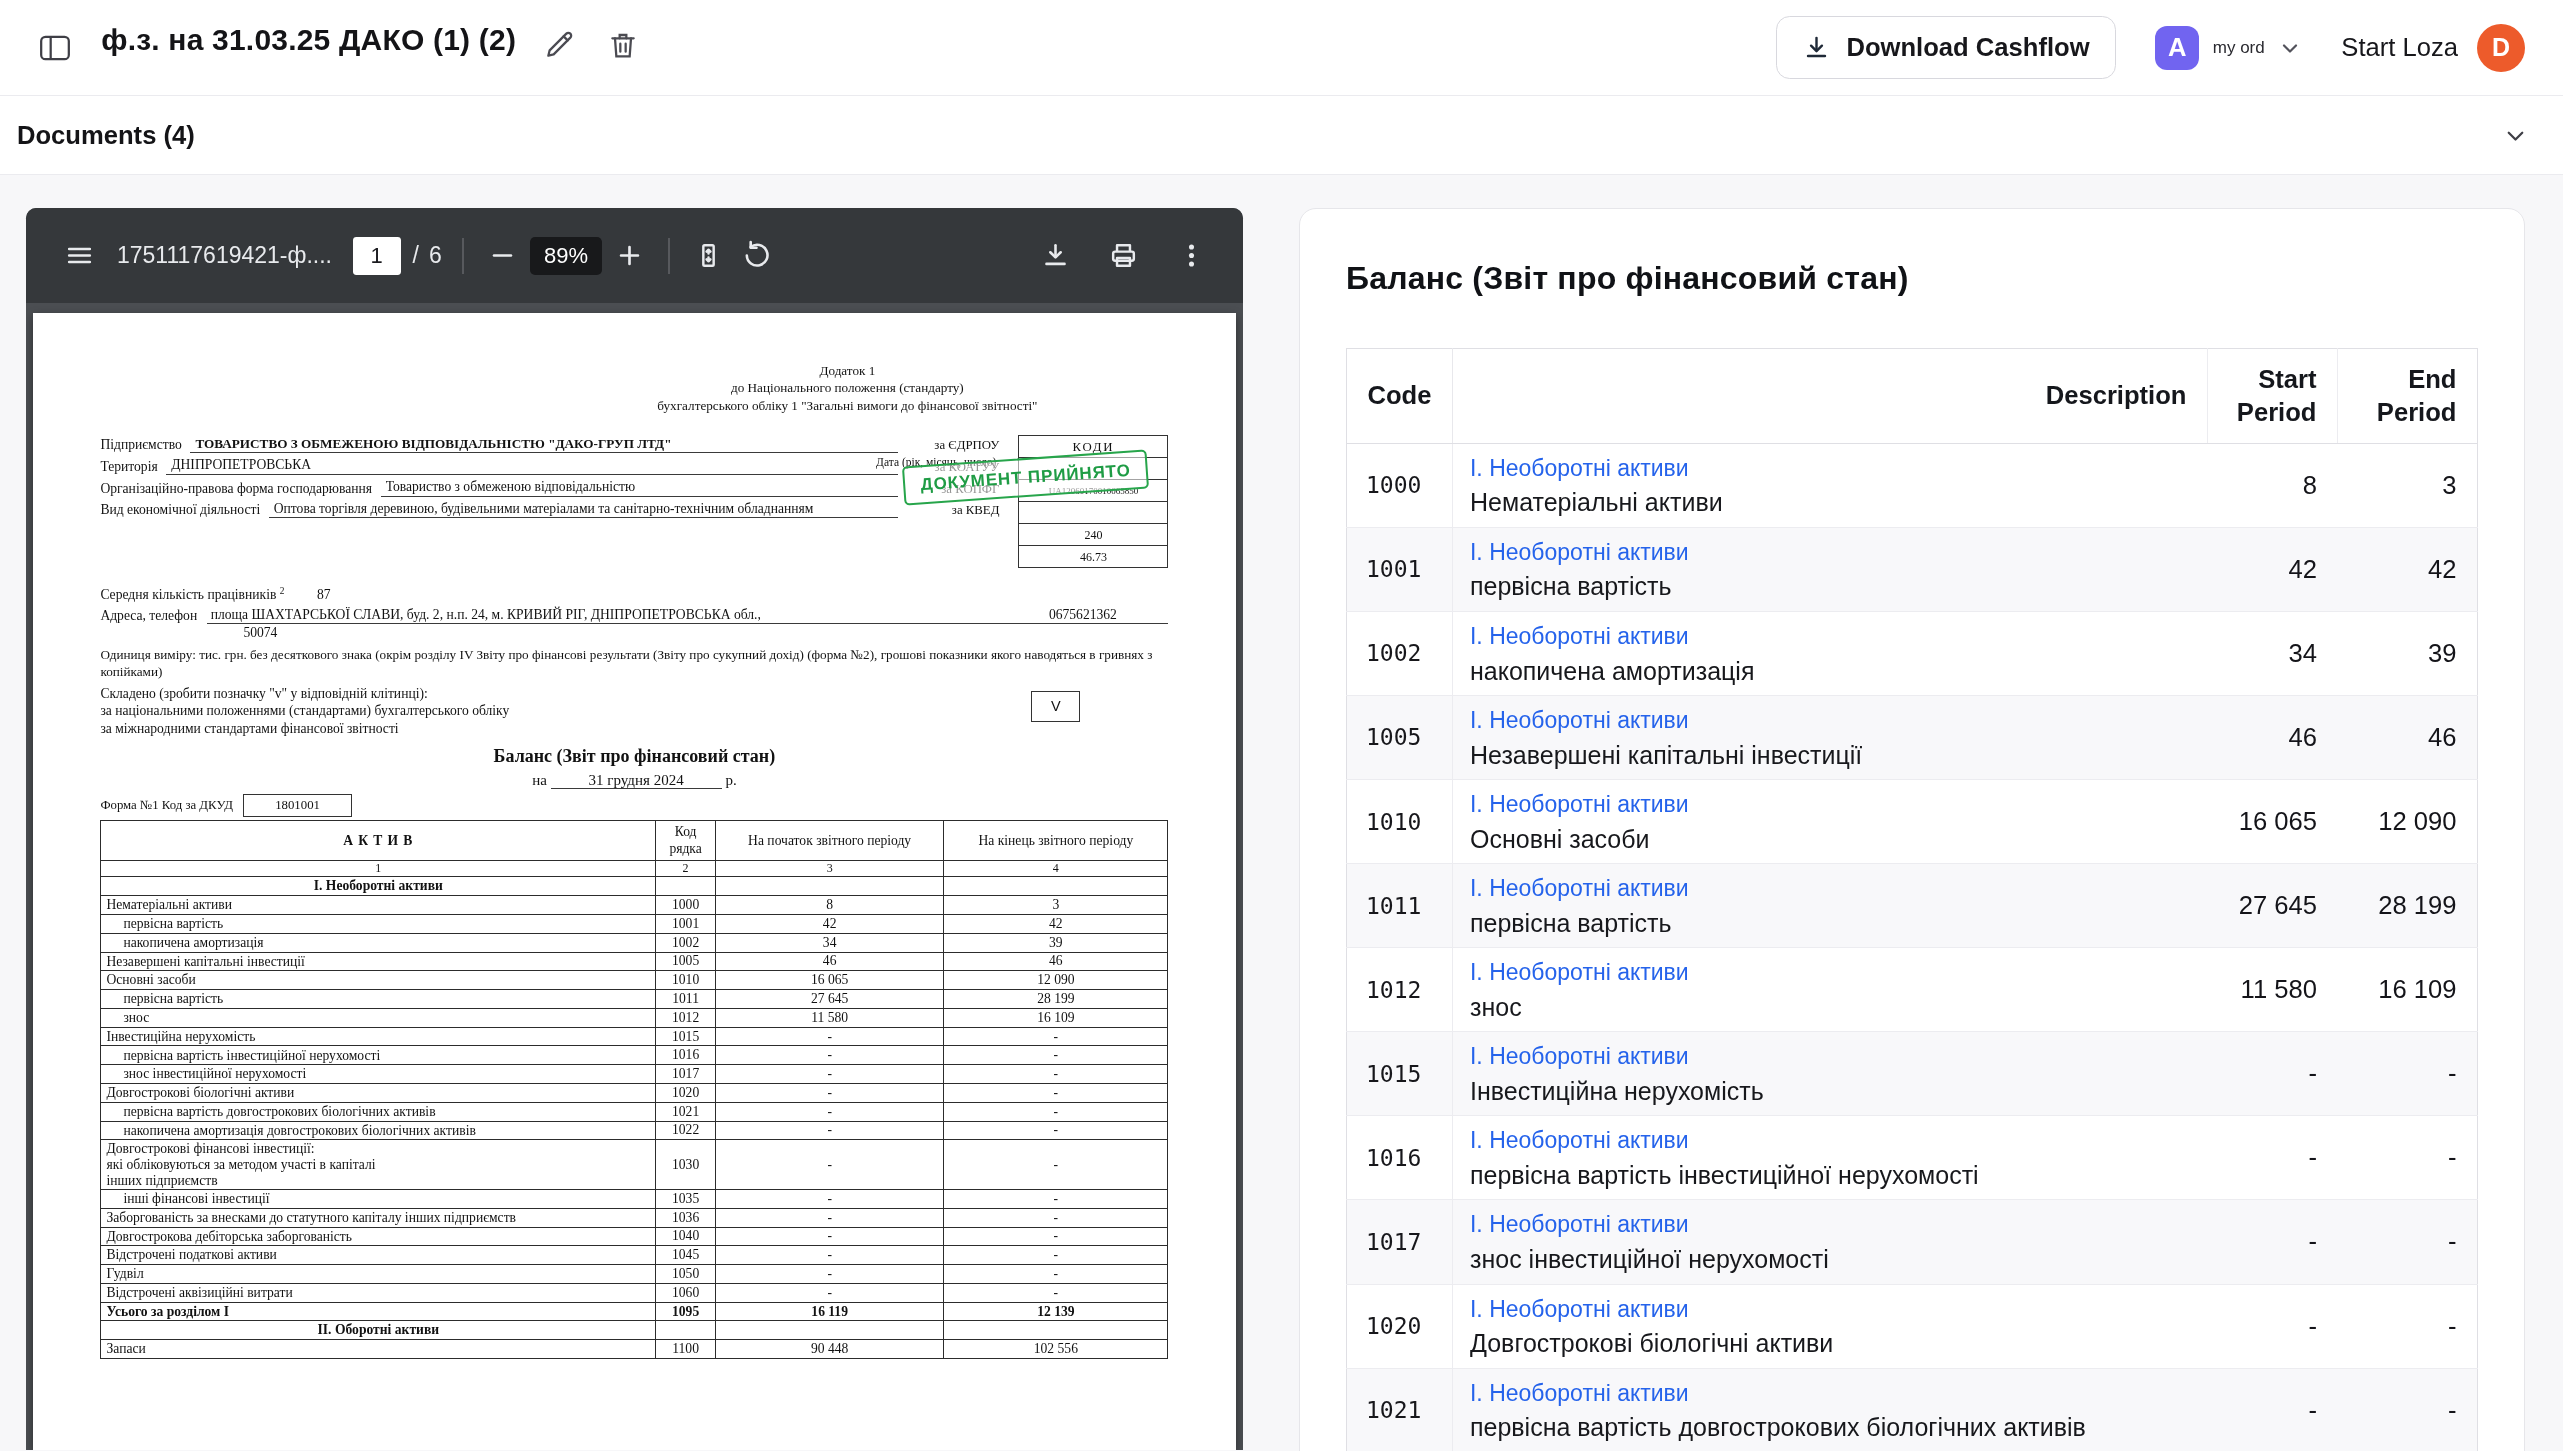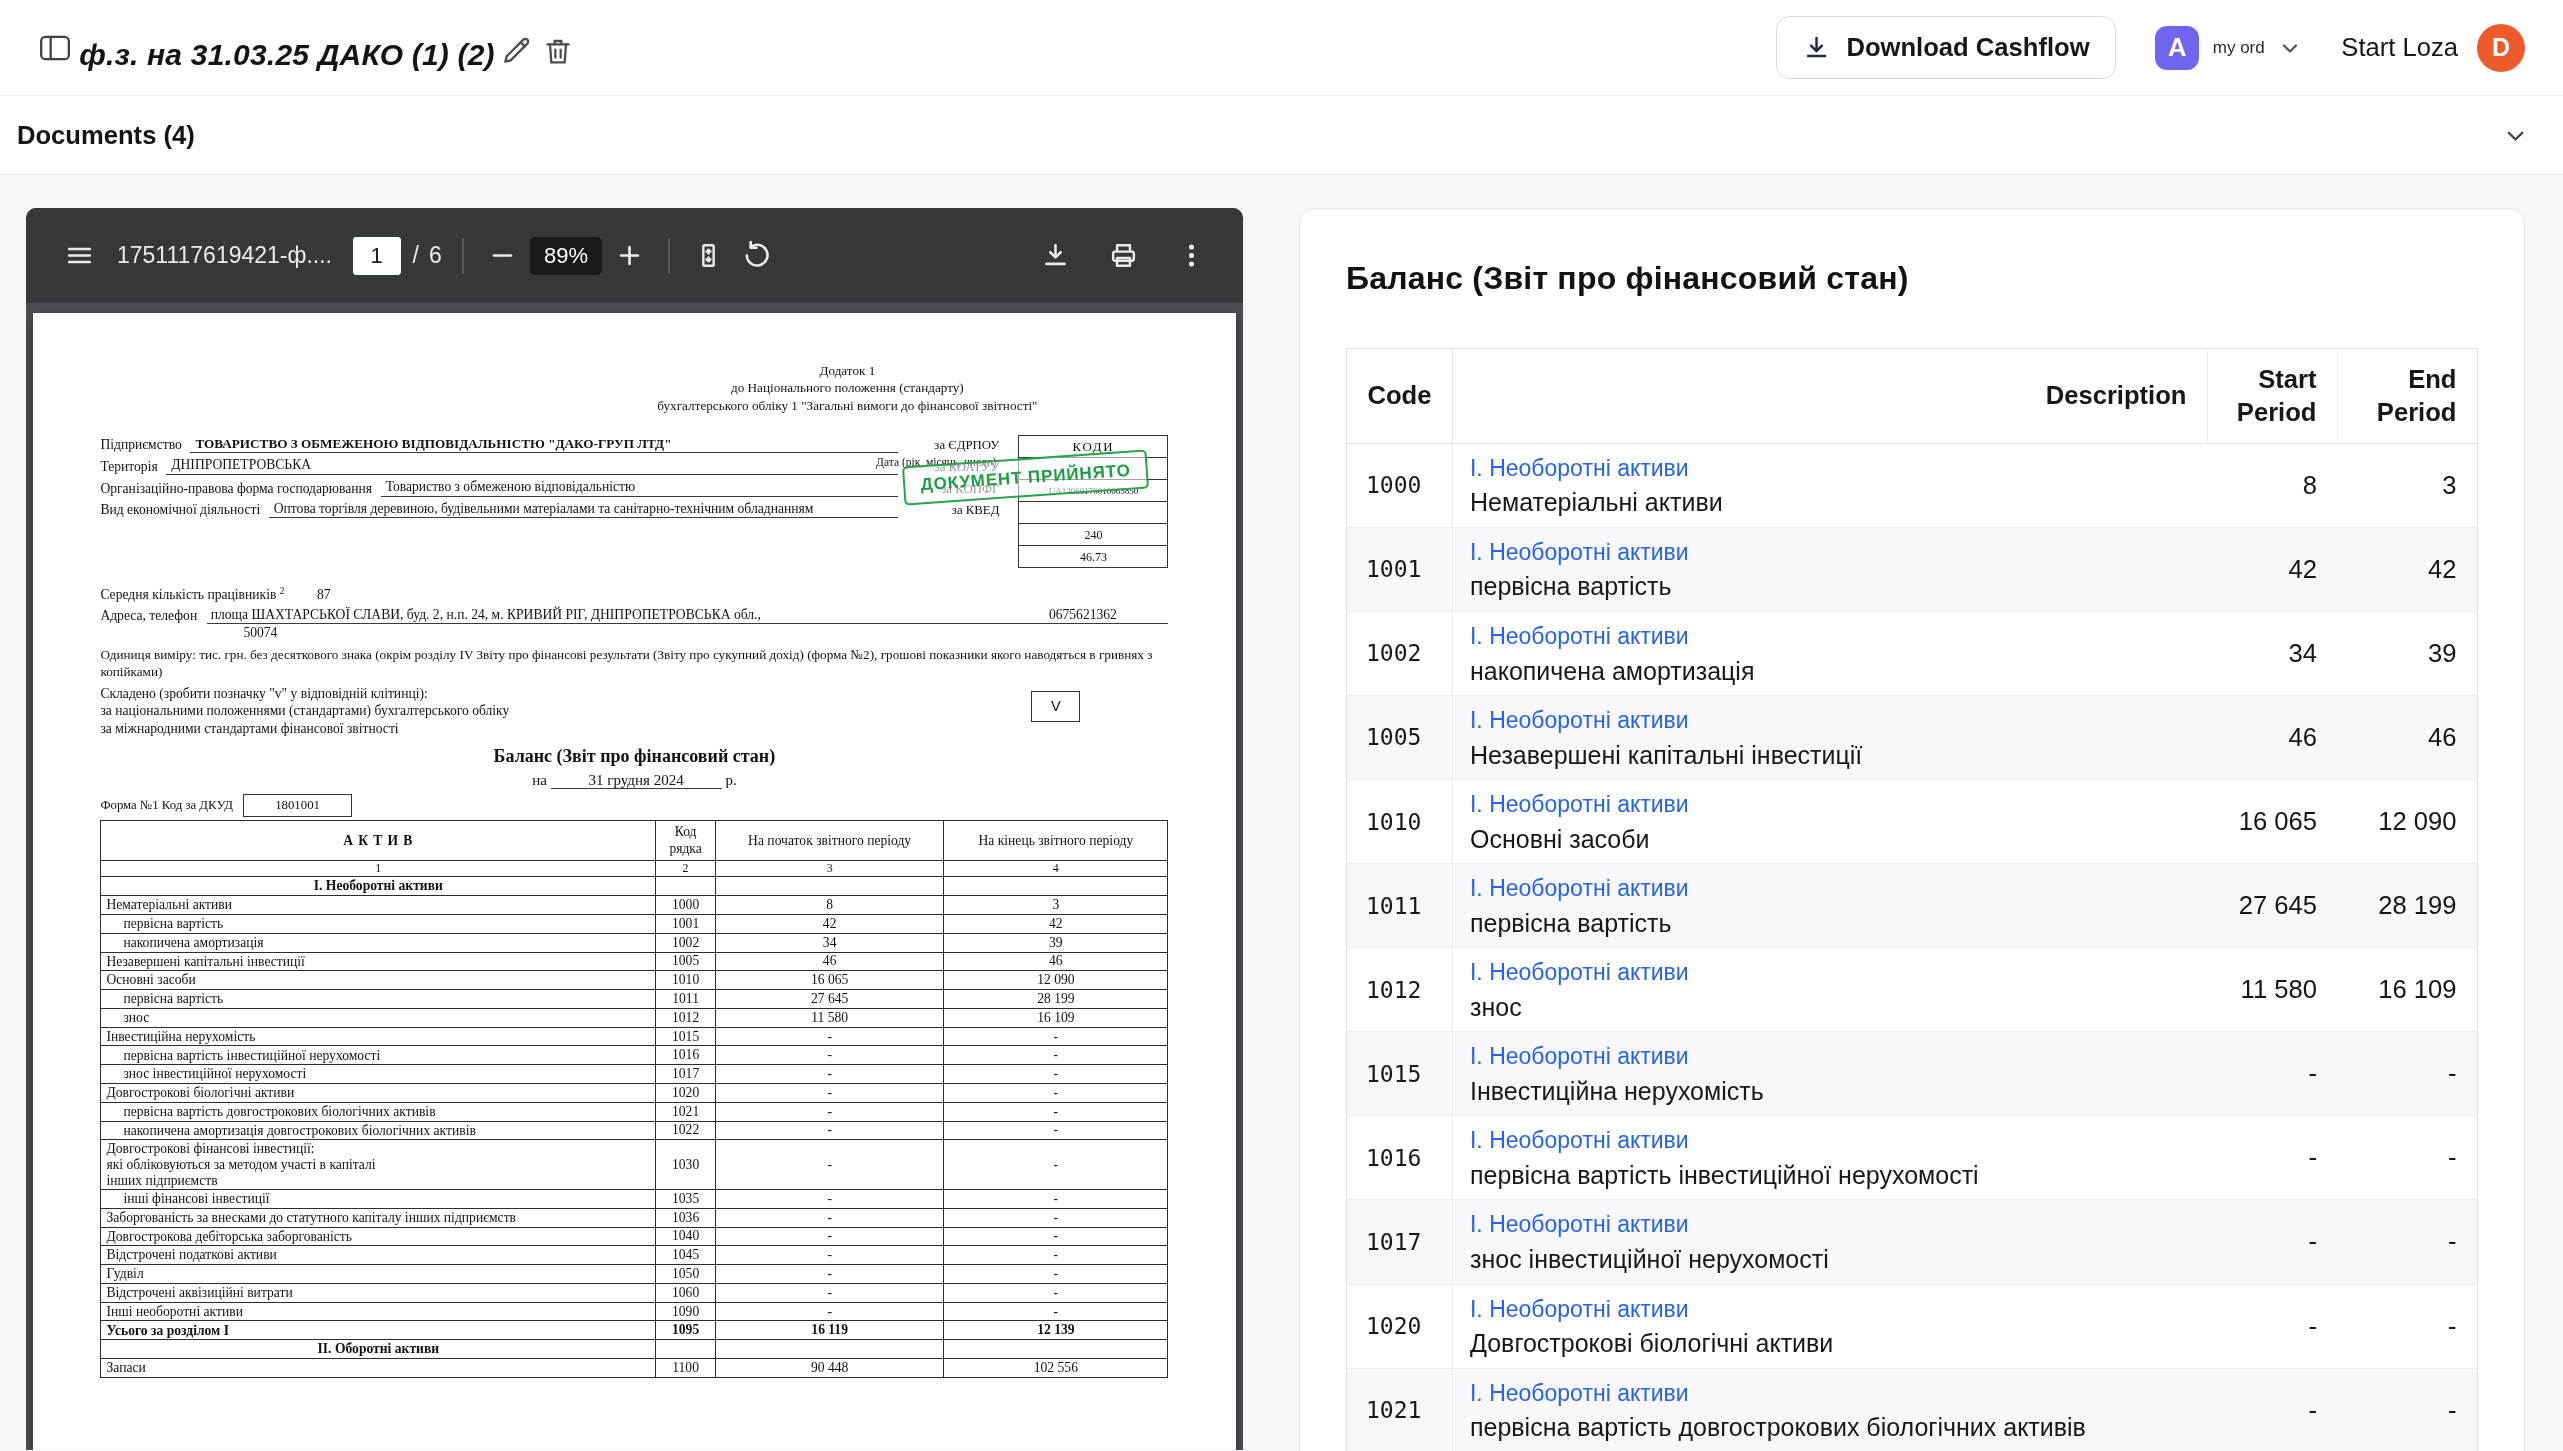--- a/index.html
+++ b/index.html
@@ -4,21 +4,21 @@
 <style>
   * { margin:0; padding:0; box-sizing:border-box; }
   html,body { width:2563px; height:1451px; overflow:hidden; }
   body { font-family:"Liberation Sans", sans-serif; background:#f7f7f9; color:#17171b; }
   svg { display:block; }
   button { font-family:inherit; }
 
   
   .app-header { height:96px; background:#fff; border-bottom:0.9px solid #ebebef;
     display:flex; align-items:center; padding:0 38px 0 31px; }
-  .h-left { display:flex; align-items:flex-end; flex:1; min-width:0;font-style:italic; }
+  .h-left { display:flex; align-items:flex-start; gap:22px; flex:1; min-width:0; }
   .icon-btn { background:none; border:none; color:#3f3f46; display:flex; align-items:center;
     justify-content:center; cursor:pointer; padding:5.1px; }
   .doc-title { font-size:30px; font-weight:700; color:#141417; letter-spacing:0.2px; white-space:nowrap; }
   .h-right { display:flex; align-items:center; gap:39px; }
   .btn-download { display:flex; align-items:center; gap:15.3px; height:63px; padding:0 25.6px;
     background:#fff; border:1.7px solid #d8d8de; border-radius:13.6px; font-size:25.6px; font-weight:600;
     color:#17171b; cursor:pointer; white-space:nowrap; }
   .workspace { display:flex; align-items:center; gap:13.6px; cursor:pointer; }
   .ws-logo { width:44px; height:44px; border-radius:12px; background:#7164f0; color:#fff;
     font-size:25.6px; font-weight:700; display:flex; align-items:center; justify-content:center; }
@@ -501,26 +501,20 @@
                 <td class="f-code">1050</td>
                 <td class="f-val">-</td>
                 <td class="f-val">-</td>
               </tr>
               <tr>
                 <td class="f-name">Відстрочені аквізиційні витрати</td>
                 <td class="f-code">1060</td>
                 <td class="f-val">-</td>
                 <td class="f-val">-</td>
               </tr>
-              <tr>
-                <td class="f-name">Інші необоротні активи</td>
-                <td class="f-code">1090</td>
-                <td class="f-val">-</td>
-                <td class="f-val">-</td>
-              </tr>
               <tr class="f-bold">
                 <td class="f-name">Усього за розділом I</td>
                 <td class="f-code">1095</td>
                 <td class="f-val">16 119</td>
                 <td class="f-val">12 139</td>
               </tr>
               <tr>
                 <td class="f-sec">ІІ. Оборотні активи</td>
                 <td></td>
                 <td></td>

